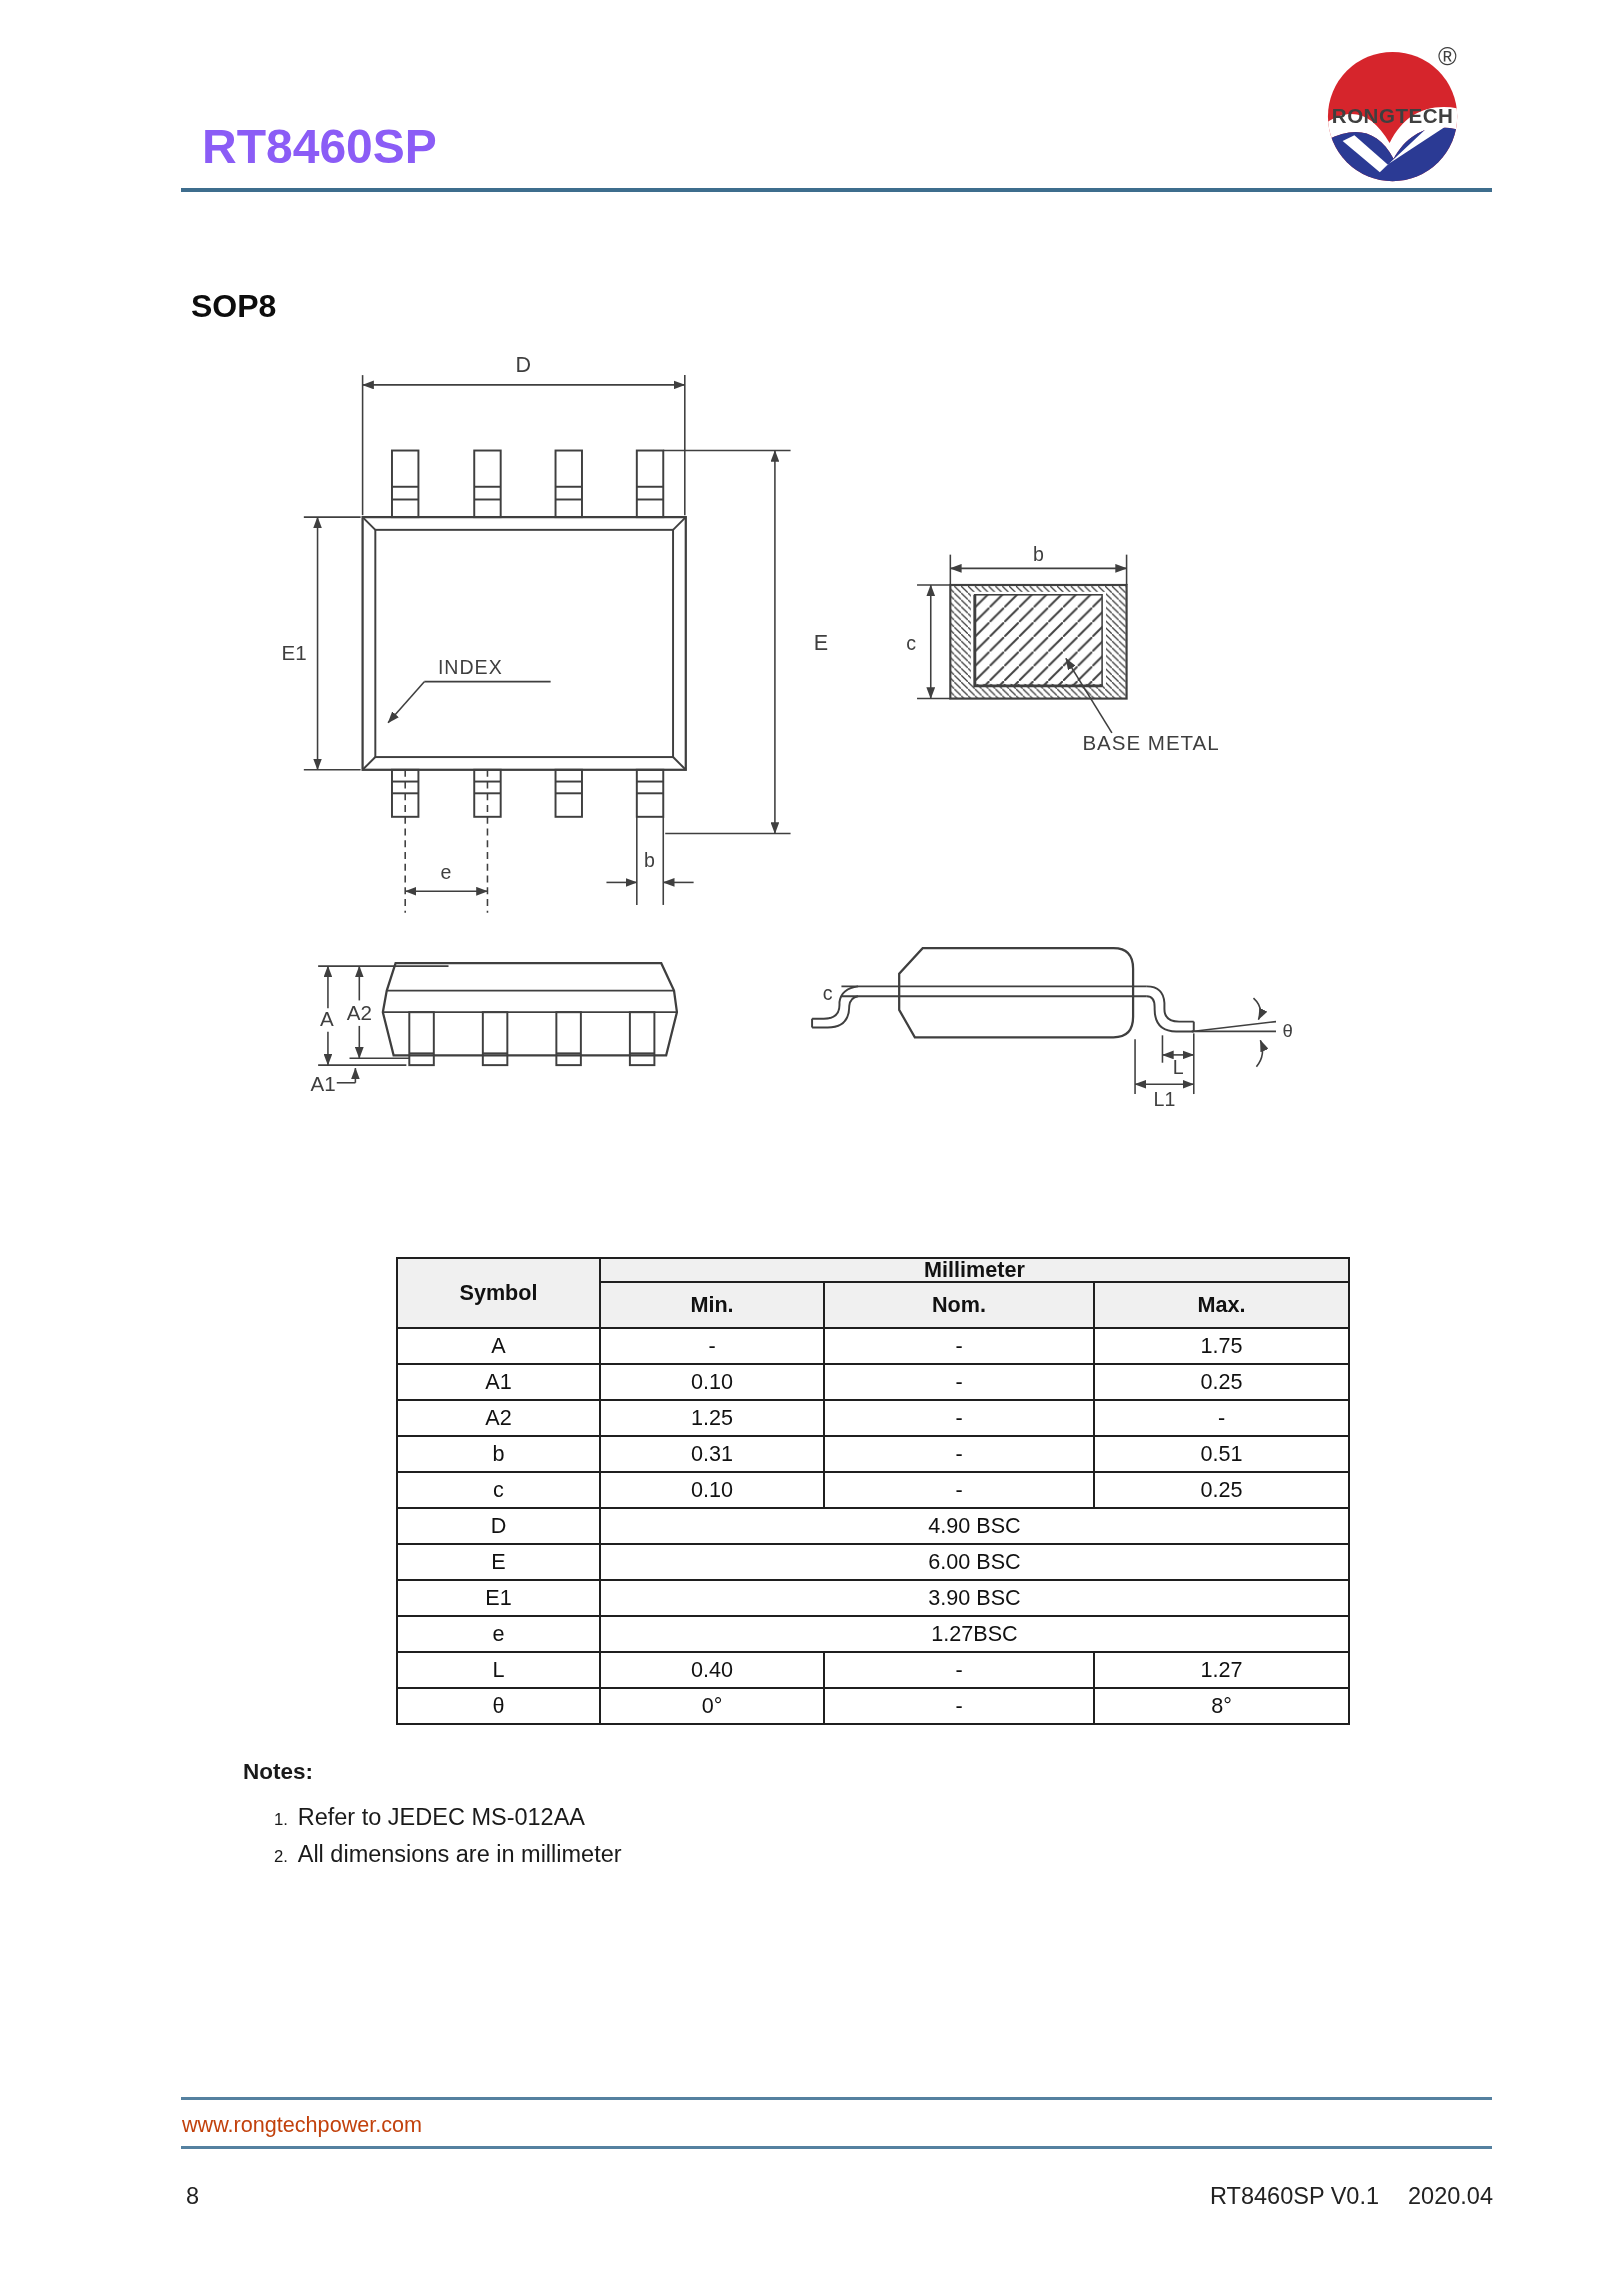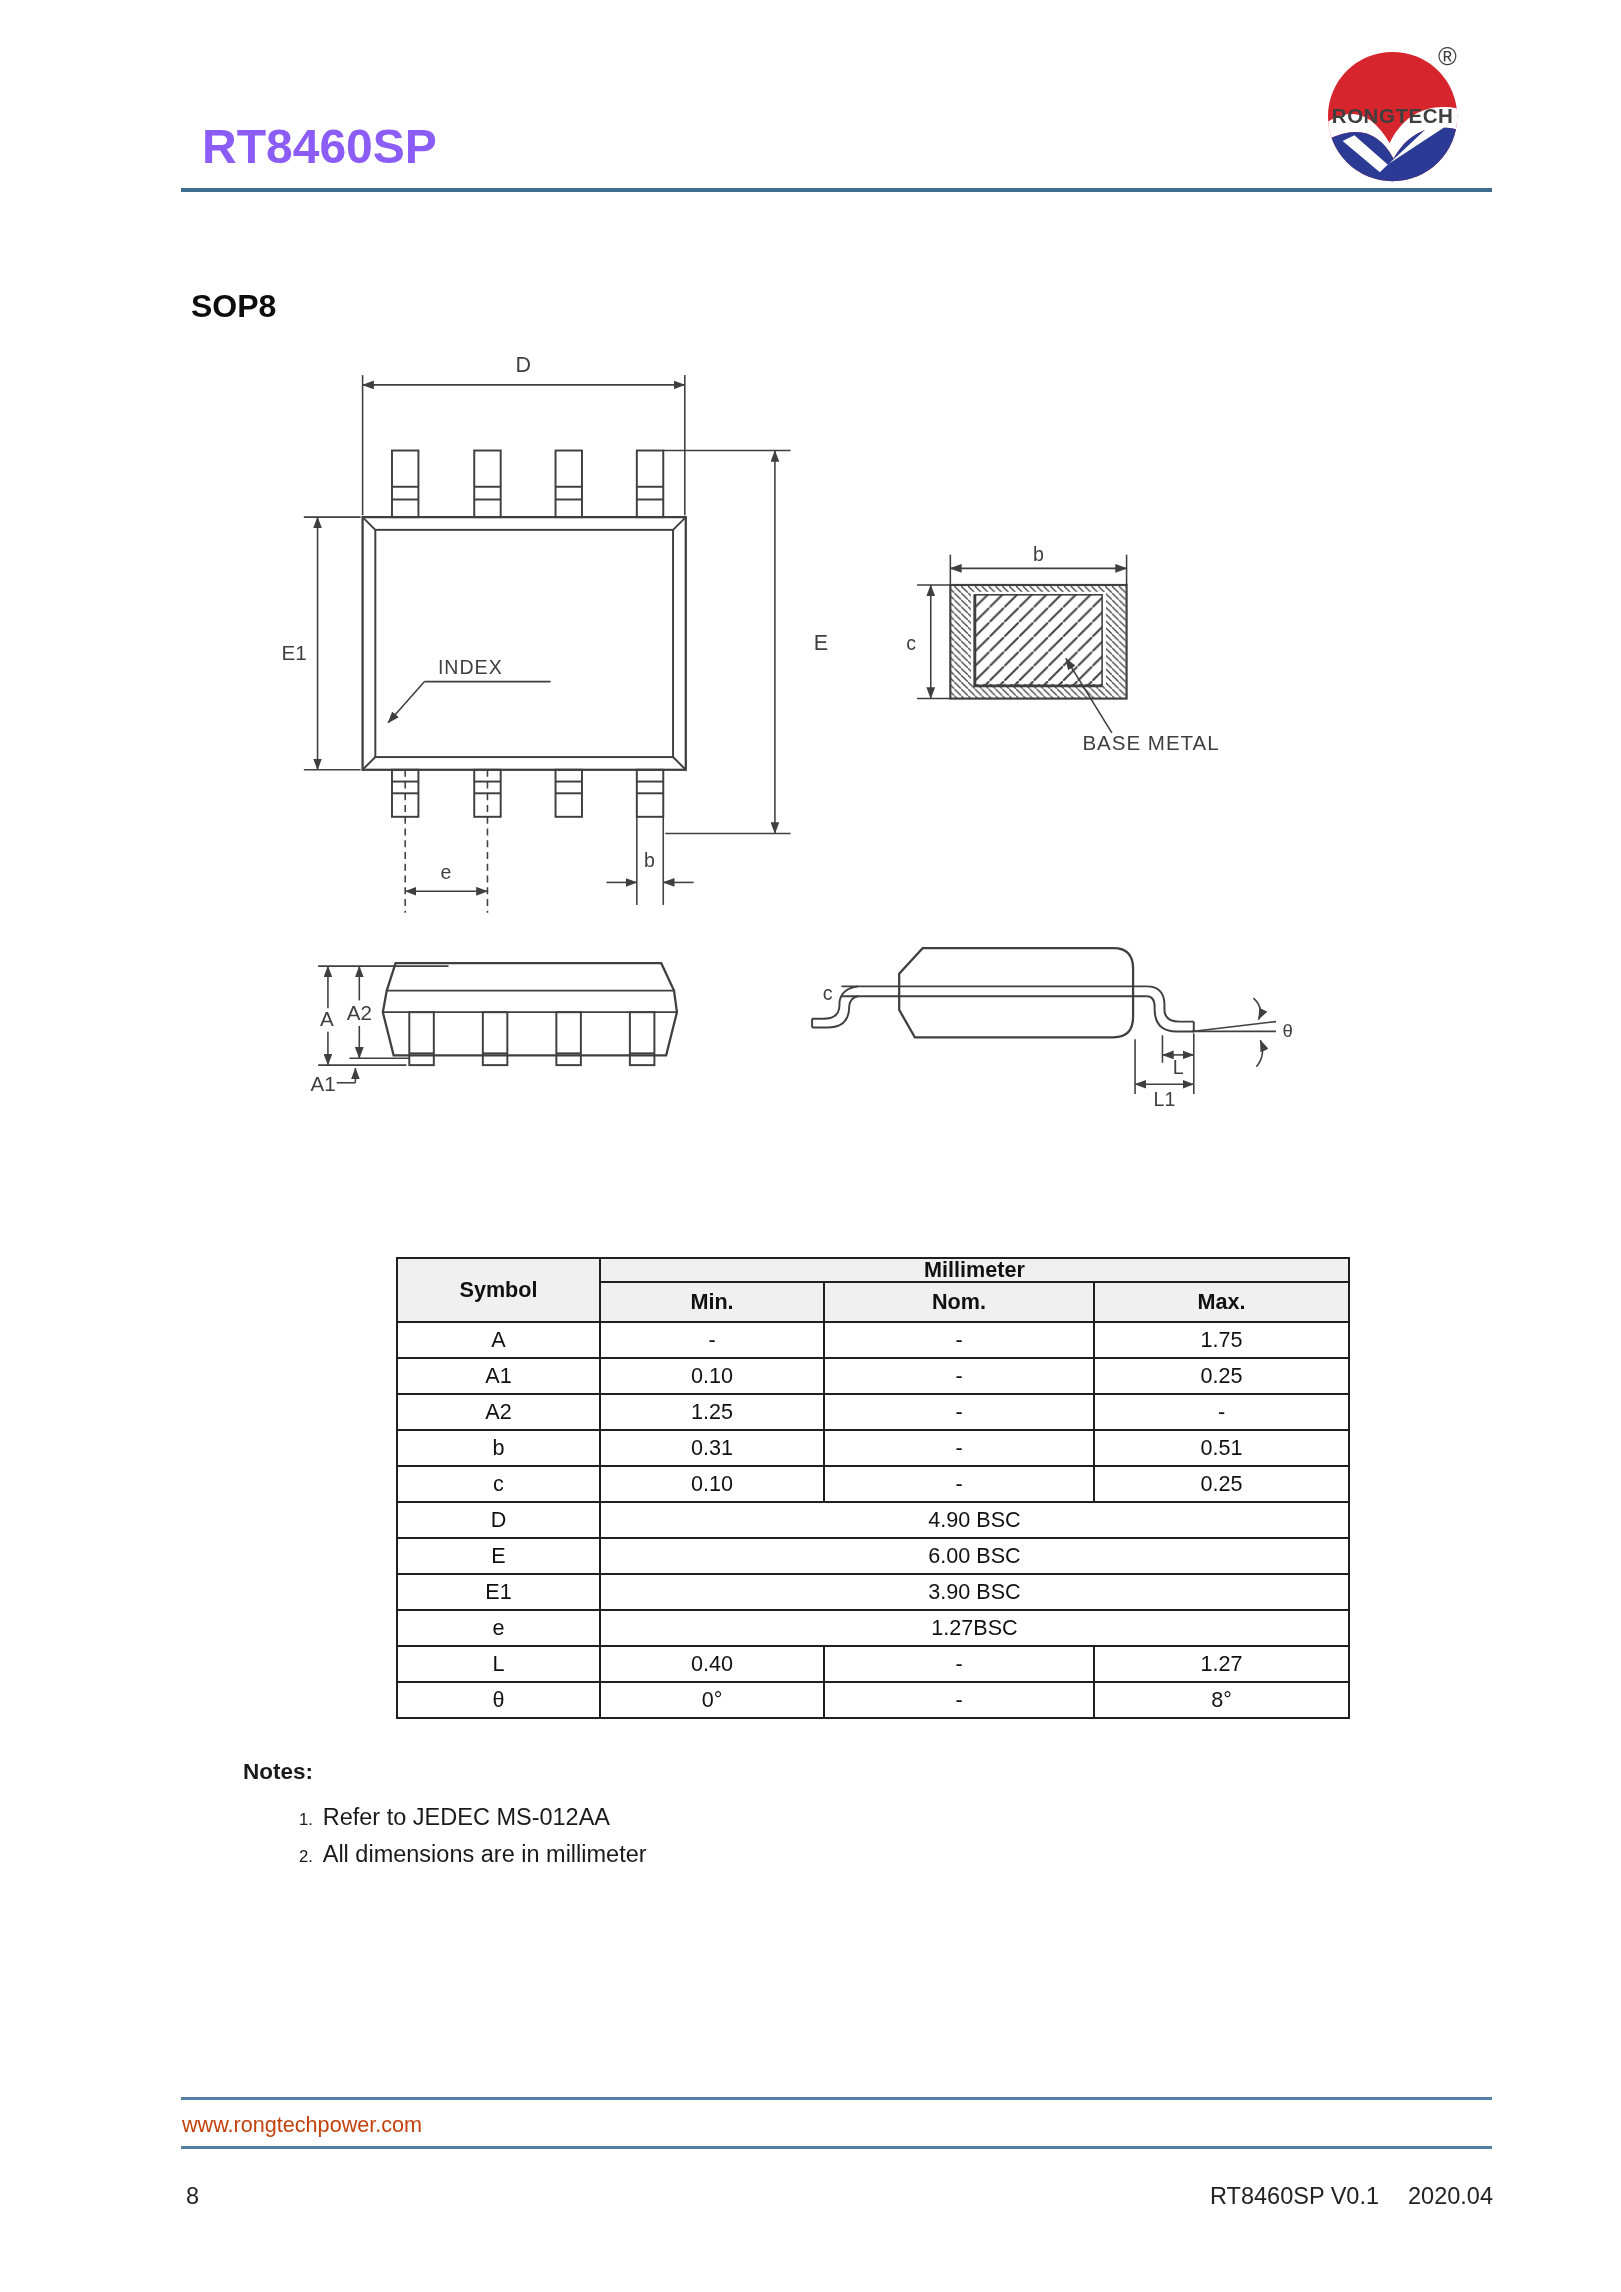--- a/index.html
+++ b/index.html
@@ -17,21 +17,21 @@
   svg .ln { stroke:#3f3f3f; fill:none; }
   .dim { stroke-width:1.6; }
   .outl { stroke-width:2.3; }
 
   .dim-table { border-collapse:collapse; table-layout:fixed; font-size:21.6px; color:#111; background:#fff; }
   .dim-table th, .dim-table td { border:2px solid #1f1f1f; text-align:center; vertical-align:middle; padding:0; }
   .dim-table thead th { background:#f0f0f0; font-weight:bold; }
   .dim-table tbody td { font-weight:normal; }
 
   .notes-title { left:243px; top:1761px; font-size:22.5px; font-weight:bold; }
-  .note-item { font-size:23.5px;margin-left:25px; }
+  .note-item { font-size:23.5px; }
   .note-num { font-size:16.7px; margin-right:9.8px; }
 
   .foot-line1 { left:181px; top:2097px; width:1311px; height:2.9px; background:#5581a0; }
   .foot-line2 { left:181px; top:2146px; width:1311px; height:2.9px; background:#5581a0; }
   .website { left:182px; top:2114px; font-size:21.6px; color:#c2410c; }
   .page-num { left:186px; top:2185px; font-size:23.5px; color:#222; }
   .doc-ref { top:2185px; right:128px; font-size:23.5px; color:#222; }
   .doc-ref span { margin-left:29px;margin-top:12px; }
 </style>
 </head>
@@ -256,21 +256,21 @@
         <col style="width:203px">
         <col style="width:224px">
         <col style="width:270px">
         <col style="width:255px">
       </colgroup>
     <thead>
       <tr style="height:19px">
         <th rowspan="2">Symbol</th>
         <th colspan="3">Millimeter</th>
       </tr>
-      <tr style="height:40px">
+      <tr style="height:46px">
         <th>Min.</th>
         <th>Nom.</th>
         <th>Max.</th>
       </tr>
     </thead>
     <tbody>
       <tr style="height:36px">
           <td>A</td>
           <td>-</td>
           <td>-</td>

